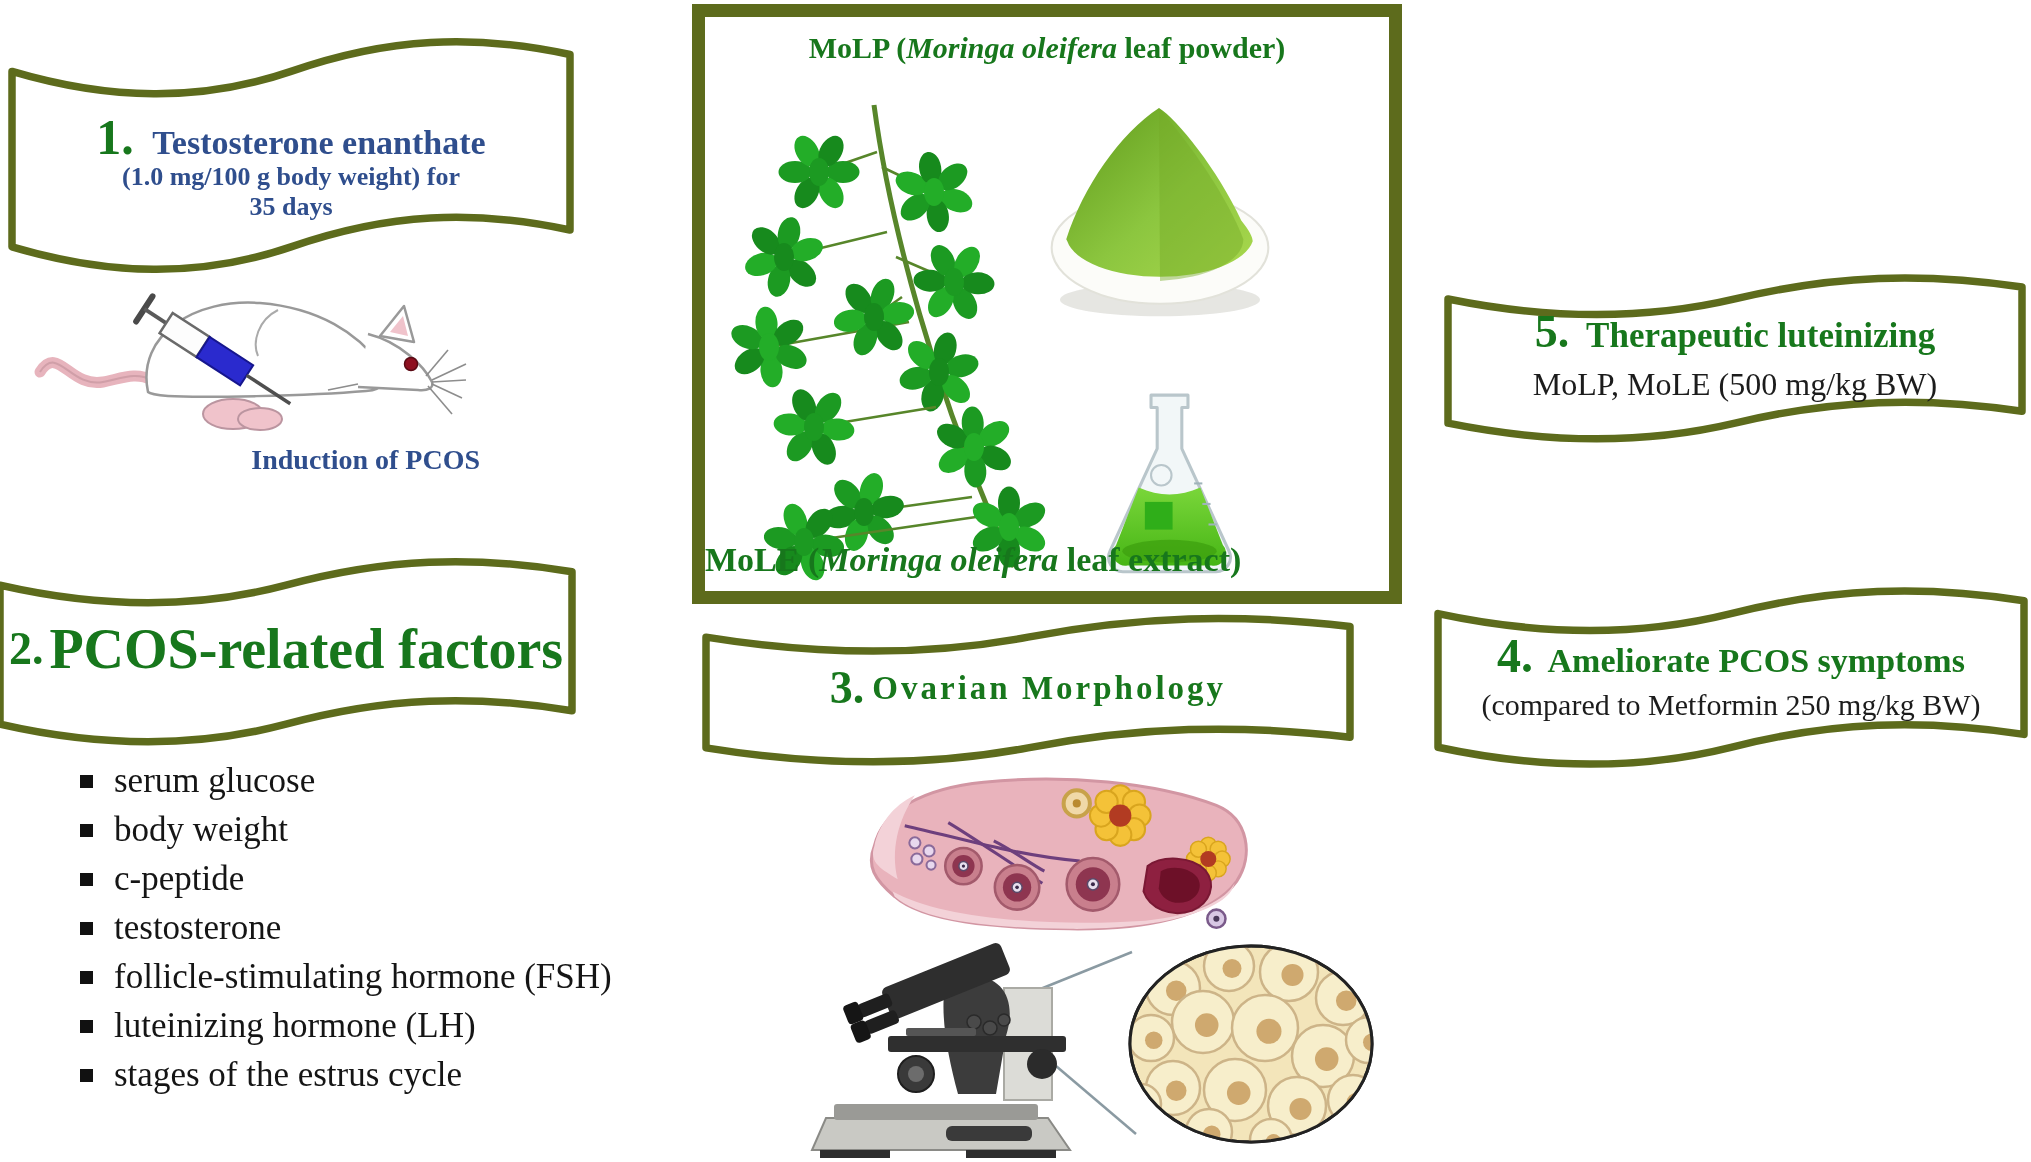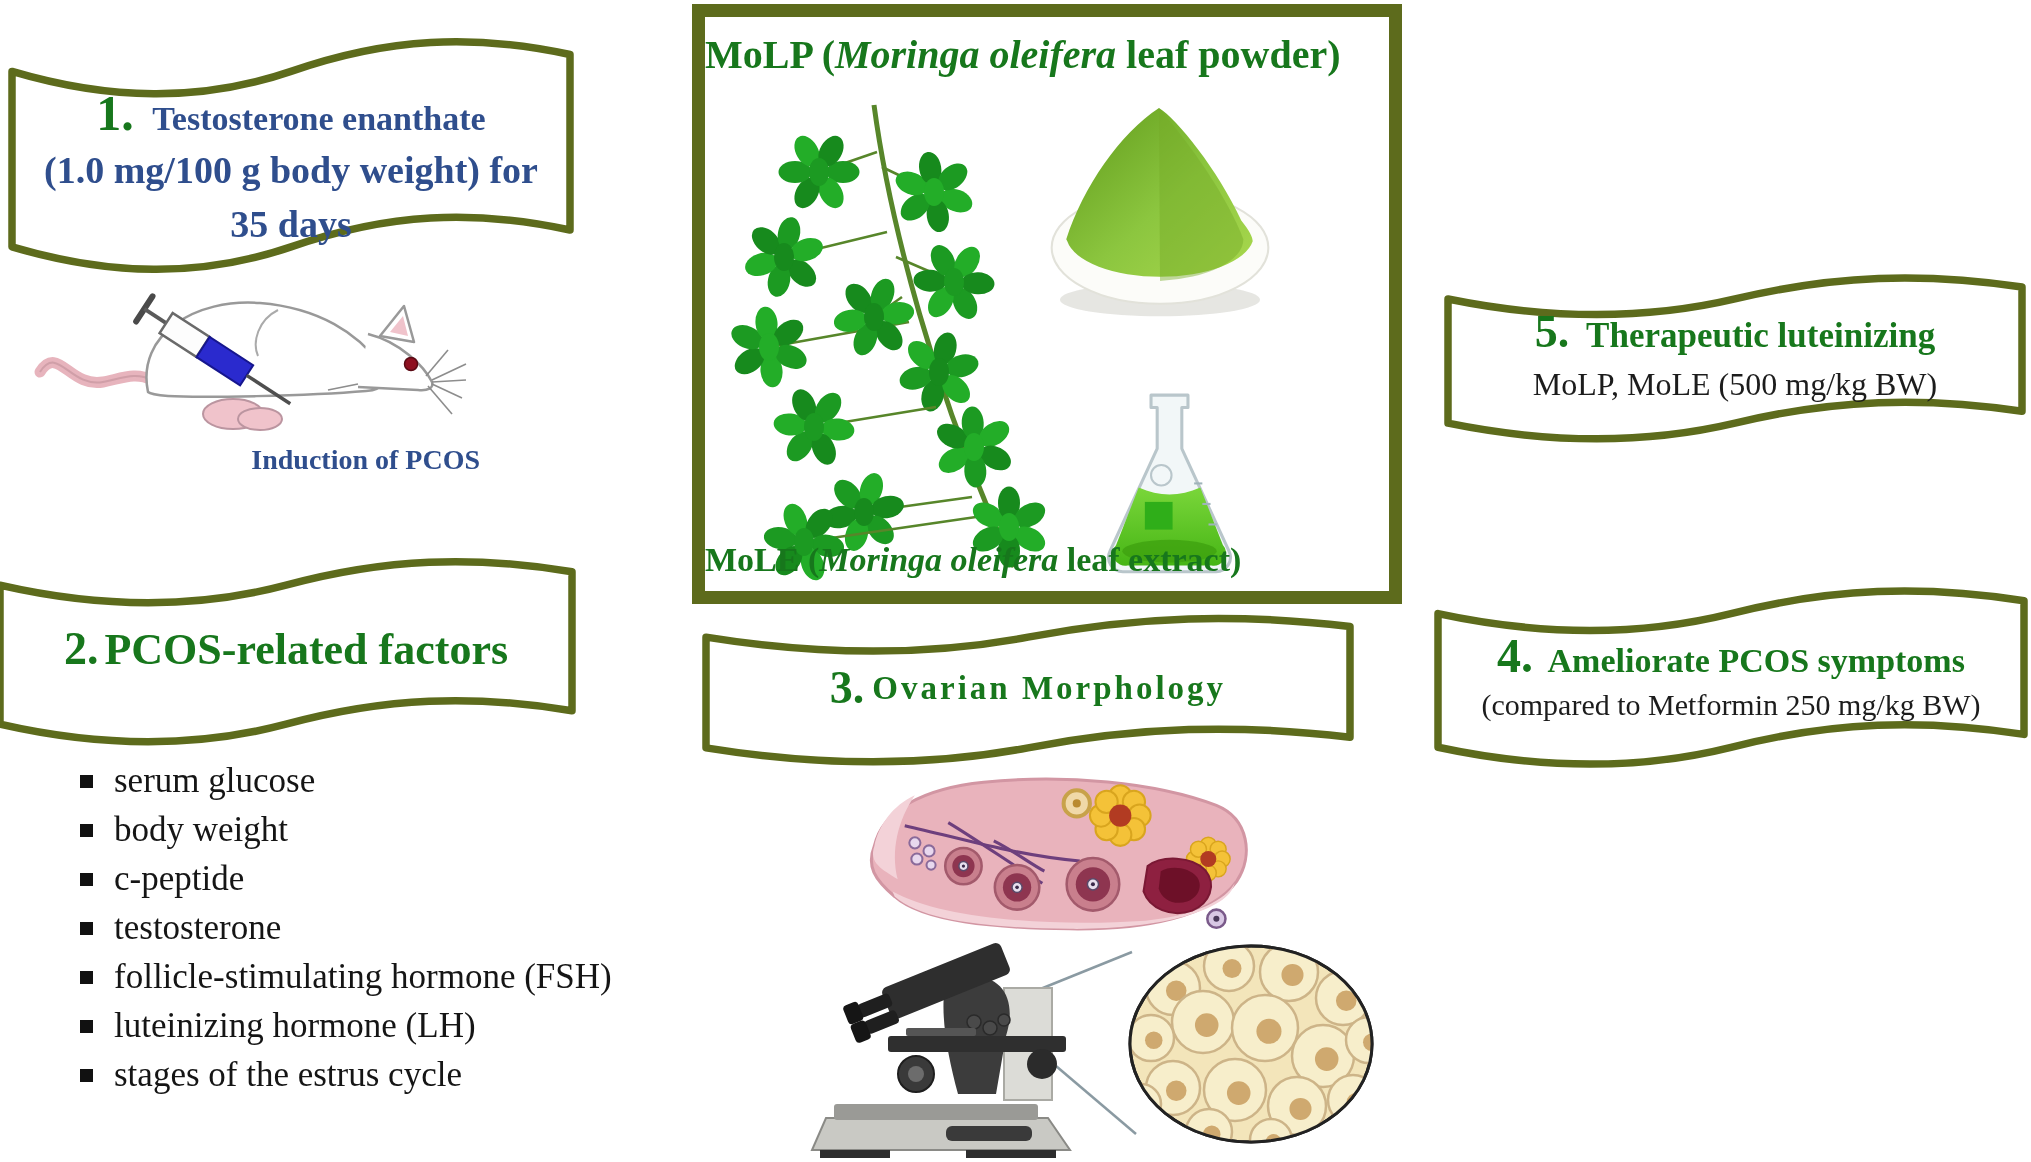--- a/index.html
+++ b/index.html
@@ -17,44 +17,44 @@
 
   .num{color:#17771c;font-weight:bold;line-height:1;}
   .green{color:#17771c;font-weight:bold;}
   .blue{color:#2f4e8d;font-weight:bold;}
 
   
   #banner1{left:6px;top:22px;width:570px;height:260px;}
   #banner1 .content{top:36px;bottom:30px;}
   #banner1 .l1{font-size:34px;margin-top:24px;}
   #banner1 .l1 .num{font-size:50px;margin-right:10px;}
-  #banner1 .l2,#banner1 .l3{font-size:38px;margin-top:10px;}
+  #banner1 .l2,#banner1 .l3{font-size:26px;}
 
   #induction-caption{left:90px;top:444px;width:390px;text-align:right;
                      font-size:28px;font-weight:bold;color:#2f4e8d;}
 
   
   #banner2{left:-6px;top:546px;width:584px;height:206px;}
   #banner2 .content{top:0;bottom:0;flex-direction:row;gap:6px;}
   #banner2 .num{font-size:46px;}
-  #banner2 .ttl{font-size:44px;}
+  #banner2 .ttl{font-size:56px;}
 
   
   #factors{left:72px;top:756px;width:600px;}
   #factors ul{list-style:none;margin:0;padding:0;}
   #factors li{position:relative;padding-left:42px;height:49px;line-height:49px;
               font-size:35px;color:#151515;white-space:nowrap;}
   #factors li::before{content:"";position:absolute;left:8px;top:19px;width:13px;height:13px;
               background:#111;}
 
   
   #centerbox{left:692px;top:4px;width:710px;height:600px;border:13px solid #5d6b1c;
              background:#fff;box-sizing:border-box;}
-  #molp-title{position:absolute;left:0;right:0;top:14px;text-align:left;
-              font-size:40px;font-weight:bold;color:#17771c;}
+  #molp-title{position:absolute;left:0;right:0;top:14px;text-align:center;
+              font-size:30px;font-weight:bold;color:#17771c;}
   #mole-title{position:absolute;left:0;right:0;bottom:12px;text-align:left;
               font-size:34px;font-weight:bold;color:#17771c;}
   .sp-it{font-style:italic;}
   #leaf-svg{position:absolute;left:14px;top:80px;}
   #powder-svg{position:absolute;left:330px;top:66px;}
   #flask-svg{position:absolute;left:382px;top:372px;}
 
   
   #banner3{left:700px;top:606px;width:656px;height:164px;}
   #banner3 .content{top:0;bottom:0;flex-direction:row;gap:8px;}

